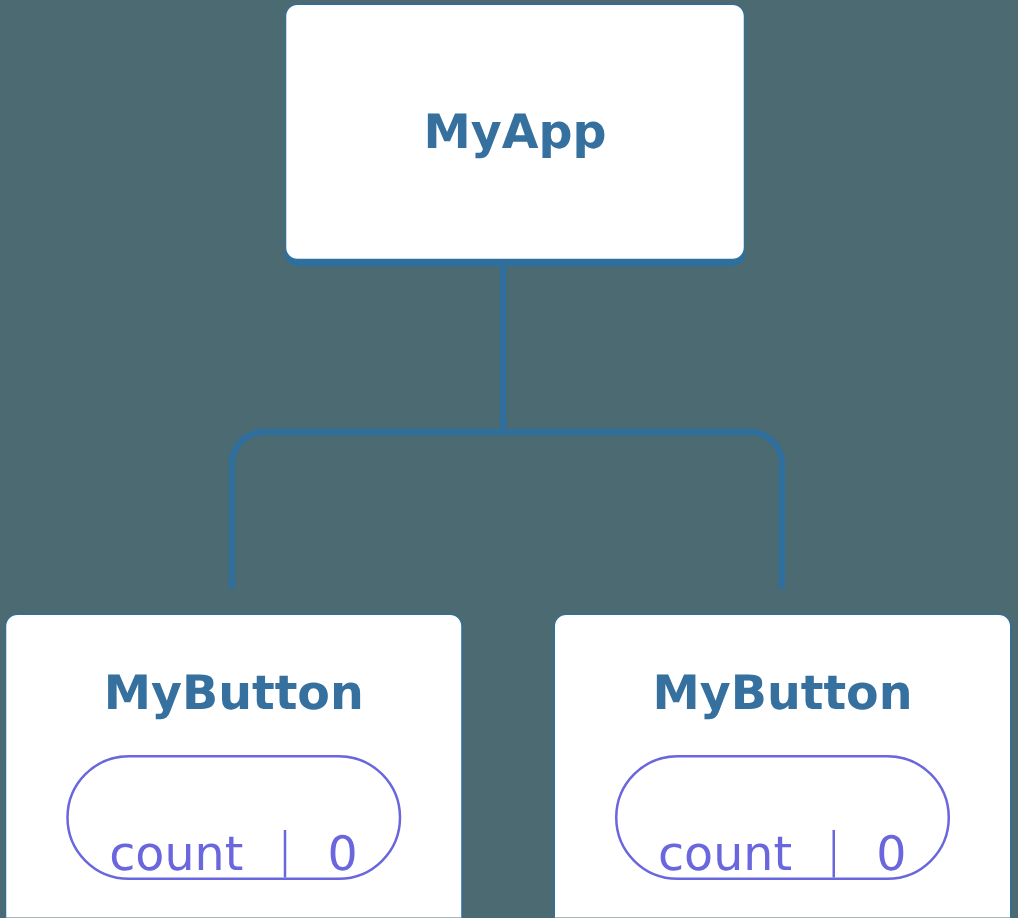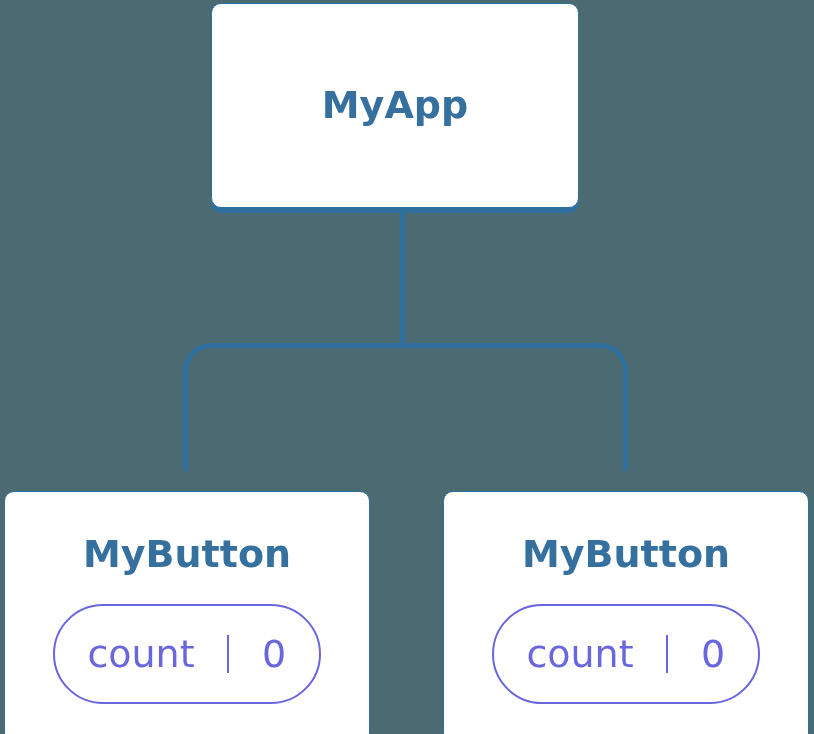--- a/index.html
+++ b/index.html
@@ -19,21 +19,21 @@
   .canvas{position:absolute;inset:0;}
   .node{
     position:absolute;
     background:var(--node_fill);
     border:1.5px solid var(--line);
     border-radius:10px;
     box-shadow:0 5px 0 var(--line);
     box-sizing:border-box;
   }
   .node-root{
-    left:211px;top:3px;width:368px;height:205px;
+    left:228px;top:3px;width:368px;height:205px;
     display:flex;align-items:center;justify-content:center;
   }
   .node-child{
     top:471px;width:366px;height:252px;
     display:flex;flex-direction:column;align-items:center;
     padding-top:40px;
     margin-top:20px;
   }
   .node-child-left{left:4px;}
   .node-child-right{left:443px;}
@@ -49,21 +49,21 @@
     position:absolute;left:183px;top:343px;width:445px;height:128px;
     border:5px solid var(--line);border-bottom:none;
     border-radius:28px 28px 0 0;
     box-sizing:border-box;background:transparent;
   }
   .state-pill{
     margin-top:26px;
     width:268px;height:100px;
     border:2px solid var(--state);
     border-radius:50px;
-    display:flex;align-items:center;
+    display:flex;align-items:flex-end;
     box-sizing:border-box;
     background:transparent;
   }
   .state-key-cell{
     flex:0 0 172px;
     display:flex;align-items:center;justify-content:center;
   }
   .state-value-cell{
     flex:1;
     border-left:2px solid var(--state);

